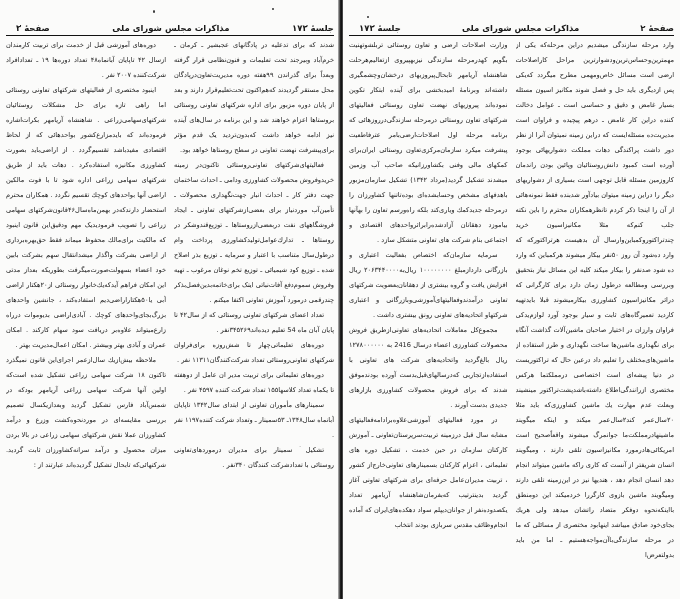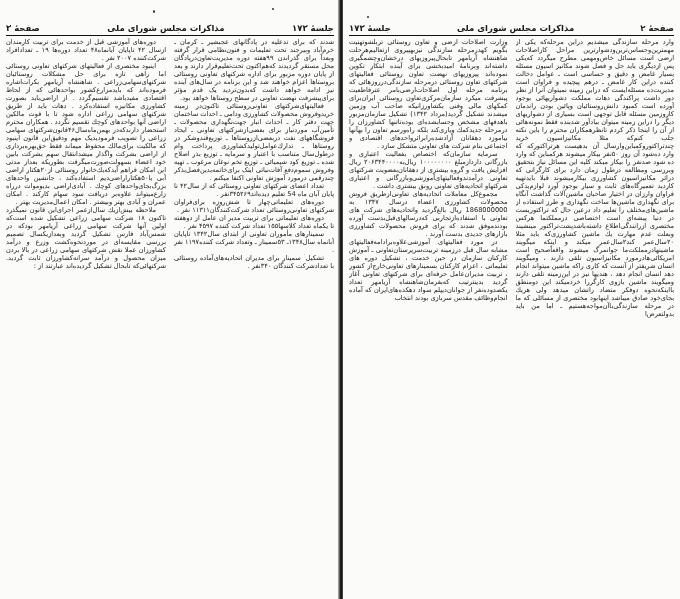--- a/index.html
+++ b/index.html
@@ -23,28 +23,28 @@
     background:linear-gradient(90deg,#bdbdbd,#222 40%,#111 60%,#9a9a9a);
   }
   .header {
     position:absolute; top:17px; left:6px; right:6px; height:16px;
     display:flex; justify-content:space-between; align-items:flex-end;
     font-size:8.5px; font-weight:bold;
     direction:rtl;
     border-bottom:1.5px solid #111;
     padding-bottom:2px;
   }
-  .header span { white-space:nowrap; }
+  .header span { white-space:nowrap;margin-left:10px; }
   .cols {
     position:absolute; top:38px; left:6px; right:6px; bottom:10px;
     display:flex; flex-direction:row-reverse; gap:8px;
   }
   .col {
     flex:1; direction:rtl; text-align:justify;
-    font-size:6.6px; line-height:8px;
+    font-size:6.6px; line-height:15px;
     overflow:hidden;
   }
   .col p { margin:0 0 0 0; text-indent:10px; }
   .col p.noindent { text-indent:0; }
   .speck { position:absolute; background:#333; border-radius:50%; }
 </style>
 </head>
 <body>
 
 <div class="spread">
@@ -56,21 +56,21 @@
       <span>صفحهٔ ۳</span>
     </div>
     <div class="cols">
       <div class="col">
         <p class="noindent">شدند که برای تدعلیه در پادگانهای عجبشیر ـ کرمان ـ خرم‌آباد وبیرجند تحت تعلیمات و فنون‌نظامی قرار گرفته وبعداً برای گذراندن ۹۹هفته دوره مدیریت‌تعاون‌درپادگان محل مستقر گردیدند که‌هم‌اکنون تحت‌تعلیم‌قرار دارند و بعد از پایان دوره مزبور برای اداره شرکتهای تعاونی روستائی بروستاها اعزام خواهند شد و این برنامه در سال‌های آینده نیز ادامه خواهد داشت که‌بدون‌تردید یک قدم مؤثر برای‌پیشرفت نهضت تعاونی در سطح روستاها خواهد بود.</p>
         <p>فعالیتهای‌شرکتهای تعاونی‌روستائی تاکنون‌در زمینه خرید‌وفروش محصولات کشاورزی ودامی ـ احداث ساختمان جهت دفتر کار ـ احداث انبار جهت‌نگهداری محصولات ـ تأمین‌آب موردنیاز برای بعضی‌از‌شرکتهای تعاونی ـ ایجاد فروشگاههای نفت دربعضی‌از‌روستاها ـ توزیع‌قندوشکر در روستاها ـ تدارك‌عوامل‌تولیدکشاورزی پرداخت وام درطول‌سال متناسب با اعتبار و سرمایه ـ توزیع بذر اصلاح شده ـ توزیع کود شیمیائی ـ توزیع تخم نوغان مرغوب ـ تهیه وفروش سموم‌دفع آفات‌نباتی ایتک برای‌خاتمه‌بدین‌فصل‌بذکر چندرقمی درمورد آموزش تعاونی اکتفا میکنم .</p>
         <p>تعداد اعضای شرکتهای تعاونی روستائی که از سال۴۲ تا پایان آبان ماه 54 تعلیم دیده‌اند۳۴۵۲۶۹‌نفر .</p>
         <p>دوره‌های تعلیماتی‌چهار تا شش‌روزه برای‌فراوان شرکتهای تعاونی‌روستائی تعداد شرکت‌کنندگان۱۱۳۱۱ نفر .</p>
         <p>دوره‌های تعلیماتی برای تربیت مدیر ان عامل از دوهفته تا یکماه تعداد کلاسها۱۵۵ تعداد شرکت کننده ۴۵۹۷ نفر .</p>
         <p>سمینارهای مأموران تعاونی از ابتدای سال۱۳۴۲ تاپایان آبانماه سال۱۳۴۸ـ ۵۳سمینار ـ وتعداد شرکت کننده۱۱۹۷ نفر .</p>
-        <p>تشکیل ۤ سمینار برای مدیران اتحادیه‌های‌آماده روستائی با تعدادشرکت کنندگان ۳۴۰نفر .</p>
+        <p>تشکیل ۤ سمینار برای مدیران درمورد‌های‌تعاونی روستائی با تعدادشرکت کنندگان ۳۴۰نفر .</p>
       </div>
       <div class="col">
         <p>دوره‌های آموزشی قبل از خدمت برای تربیت کارمندان ازسال ۴۲ تاپایان آبانماه۴۸ تعداد دوره‌ها ۱۹ ـ تعدادافراد شرکت‌کننده ۲۰۰۷ نفر .</p>
         <p>اینبود مختصری از فعالیتهای شرکتهای تعاونی روستائی اما راهی تازه برای حل مشکلات روستائیان شرکتهای‌سهامی‌زراعی . شاهنشاه آریامهر بکرات‌اشاره فرموده‌اند که بایدمزارع‌کشور بواحدهائی که از لحاظ اقتصادی مفیدباشد تقسیم‌گردد . از اراضی‌باید بصورت کشاورزی مکانیزه استفاده‌کرد . دهات باید از طریق شرکتهای سهامی زراعی اداره شود تا با فوت مالکین اراضی آنها بواحدهای کوچك تقسیم نگردد . همکاران محترم استحضار دارندکه‌در بهمن‌ماه‌سال۴۶قانون‌شرکتهای سهامی زراعی را تصویب فرمودید‌یک مهم ودقیق‌این قانون اینبود که مالکیت برای‌مالك محفوظ میماند فقط حق‌بهره‌برداری از اراضی بشرکت واگذار میشد‌انتقال سهم بشرکت بابین خود اعضاء بسهولت‌صورت‌میگرفت بطوریکه بعداز مدتی این امکان فراهم آید‌که‌یك‌خانوار روستائی از۲۰هکتار اراضی آبی یا۵۰هکتار‌اراضی‌دیم استفاده‌کند ، جانشین واحدهای بزرگ‌بجای‌واحدهای کوچك . آبادی‌اراضی بدیوموات درراه زارع‌میتواند علاوه‌بر دریافت سود سهام کارکند . امکان عمران و آبادی بهتر وبیشتر . امکان اعمال‌مدیریت بهتر .</p>
         <p>ملاحظه بیش‌ازیك سال‌ازعمر اجرای‌این قانون نمیگذرد تاکنون ۱۸ شرکت سهامی زراعی تشکیل شده است‌که اولین آنها شرکت سهامی زراعی آریامهر بودکه در شمس‌آباد فارس تشکیل گردید وبعدازیکسال تصمیم بررسی مقایسه‌ای در موردنحوه‌کشت وزرع و درآمد کشاورزان عملا نقش شرکتهای سهامی زراعی در بالا بردن میزان محصول و درآمد سرانه‌کشاورزان ثابت گردید. شرکتهائی‌که تابحال تشکیل گردیده‌اند عبارتند از :</p>
       </div>
     </div>
   </div>
 
   <div class="binding"></div>
@@ -81,21 +81,21 @@
       <span>مذاکرات مجلس شورای ملی</span>
       <span>جلسهٔ ۱۷۳</span>
     </div>
     <div class="cols">
       <div class="col">
         <p class="noindent">وارد مرحله سازندگی میشدیم دراین مرحله‌که یکی از مهمترین‌وحساس‌ترین‌ودشوارترین مراحل کاراصلاحات ارضی است مسائل خاص‌ومهمی مطرح میگردد که‌یکی پس ازدیگری باید حل و فصل شوند مکانیز اسیون مسئله بسیار غامض و دقیق و حساسی است ـ عوامل دخالت کننده دراین کار غامض ـ درهم پیچیده و فراوان است مدیریت‌ده مسئله‌ایست که دراین زمینه نمیتوان آنرا از نظر دور داشت پراکندگی دهات مملکت دشواریهائی بوجود آورده است کمبود دانش‌روستائیان وپائین بودن راندمان کاروزمین مسئله قابل توجهی است بسیاری از دشواریهای دیگر را دراین زمینه میتوان بیادآور شدبنده فقط نمونه‌هائی از آن را اینجا ذکر کردم تانظرهمکاران محترم را باین نکته جلب کنم‌که مثلا مکانیزاسیون خرید چندتراکتوروکمباین‌وارسال آن بدهیست هرتراکتور‌که که وارد ده‌شود آن روز ۵۰نفر بیکار میشوند هرکمباین که وارد ده شود صدنفر را بیکار میکند کلیه این مسائل نیاز بتحقیق وبررسی ومطالعه درطول زمان دارد برای کارگرانی که دراثر مکانیزاسیون کشاورزی بیکارمیشوند قبلا بایدتهیه کاردید تعمیرگاه‌های ثابت و سیار بوجود آورد لوازم‌یدکی فراوان وارزان در اختیار صاحبان ماشین‌آلات گذاشت آنگاه برای نگهداری ماشین‌ها ساخت نگهداری و طرز استفاده از ماشین‌های‌مختلف را تعلیم داد درعین حال که تراکتوریست در دنیا پیشه‌ای است اختصاصی درمملکتما هرکس مختصری ازرانندگی‌اطلاع داشته‌باشد‌پشت‌تراکتور مینشیند وبعلت عدم مهارت یك ماشین کشاورزی‌که باید مثلا ۲۰سال‌عمر کند۲سال‌عمر میکند و اینکه میگویند ماشینهادرمملکت‌ما جوانمرگ میشوند واقعاًصحیح است امریکائی‌هادرمورد مکانیزاسیون تلقی دارند ، ومیگویند انسان شریفتر از آنست که کاری را‌که ماشین میتواند انجام دهد انسان انجام دهد ، هندیها نیز در این‌زمینه تلقی دارند ومیگویند ماشین بازوی کارگررا خردمیکند این دومنطق بااینکه‌نحوه دوفکر متضاد راتشان میدهد ولی هریك بجای‌خود صادق میباشد اینهابود مختصری از مسائلی که ما در مرحله سازندگی‌با‌آن‌مواجه‌هستیم ـ اما من باید بدولتعرض‌ا</p>
       </div>
       <div class="col">
         <p class="noindent">وزارت اصلاحات ارضی و تعاون روستائی تربلشو‌تهنیت بگویم کهدرمرحله سازندگی نیزبهپیروی ازتعالیم‌هرحلت شاهنشاه آریامهر تابحال‌پیروزیهای درخشان‌وچشمگیری داشته‌اند وبرنامهٔ امیدبخشی برای آینده ابتکار تکوین نموده‌اند پیروزیهای نهضت تعاون روستائی فعالیتهای شرکتهای تعاون روستائی درمرحله سازندگی‌درروزهائی که برنامه مرحله اول اصلاحات‌ارضی‌بامر عترفاطعیت پیشرفت میکرد سازمان‌مرکزی‌تعاون روستائی ایران‌برای کمکهای مالی وفنی بکشاورزانیکه صاحب آب وزمین میشدند تشکیل گردید(مرداد ۱۳۴۲) تشکیل سازمان‌مزبور باهدفهای مشخص وحسابشده‌ای بوده‌تاتنها کشاورزان را درمرحله جدیدکمك ویاری‌کند بلکه راه‌ورسم تعاون را بهآنها بیاموزد دهقانان آزادشده‌رابراثرواحدهای اقتصادی و اجتماعی بنام شرکت های تعاونی متشکل سازد .</p>
         <p>سرمایه سازمان‌که اختصاص بفعالیت اعتباری و بازرگانی داردازمبلغ ۱۰۰۰۰۰۰۰۰ ریال‌به۲۰۶۳۴۴۰۰۰۰ ریال افزایش یافت و گروه بیشتری از دهقانان‌بعضویت شرکتهای تعاونی درآمدندوفعالیتهای‌آموزشی‌وبازرگانی و اعتباری شرکتهاو اتحادیه‌های تعاونی رونق بیشتری داشت .</p>
-        <p>مجموع‌کل معاملات اتحادیه‌های تعاونی‌ازطریق فروش محصولات کشاورزی اعضاء درسال ۱۳۴۷ به 1868000000 ریال بالغ‌گردید واتحادیه‌های شرکت های تعاونی با استفاده‌ازتجاربی که‌درسالهای‌قبل‌بدست آورده بودندموفق شدند که برای فروش محصولات کشاورزی بازارهای جدیدی بدست آورند .</p>
+        <p>مجموع‌کل معاملات اتحادیه‌های تعاونی‌ازطریق فروش محصولات کشاورزی اعضاء درسال 2416 به ۱۲۷۸۰۰۰۰۰۰ ریال بالغ‌گردید واتحادیه‌های شرکت های تعاونی با استفاده‌ازتجاربی که‌درسالهای‌قبل‌بدست آورده بودندموفق شدند که برای فروش محصولات کشاورزی بازارهای جدیدی بدست آورند .</p>
         <p>در مورد فعالیتهای آموزشی‌علاوه‌برادامه‌فعالیتهای مشابه سال قبل درزمینه تربیت‌سرپرستان‌تعاونی ـ آموزش کارکنان سازمان در حین خدمت ، تشکیل دوره های تعلیماتی ، اعزام کارکنان بسمینارهای تعاونی‌خارج‌از کشور ، تربیت مدیران‌عامل حرفه‌ای برای شرکتهای تعاونی آغاز گردید بدینترتیب که‌بفرمان‌شاهنشاه آریامهر تعداد یکصدوده‌نفر از جوانان‌دیپلم سواد دهکده‌های‌ایران که آماده انجام‌وظائف مقدس سربازی بودند انتخاب</p>
       </div>
     </div>
   </div>
 
   <div class="speck" style="left:153px;top:10px;width:2px;height:3px;"></div>
   <div class="speck" style="left:272px;top:8px;width:2px;height:2px;"></div>
   <div class="speck" style="left:367px;top:16px;width:2px;height:2px;"></div>
 </div>
 

